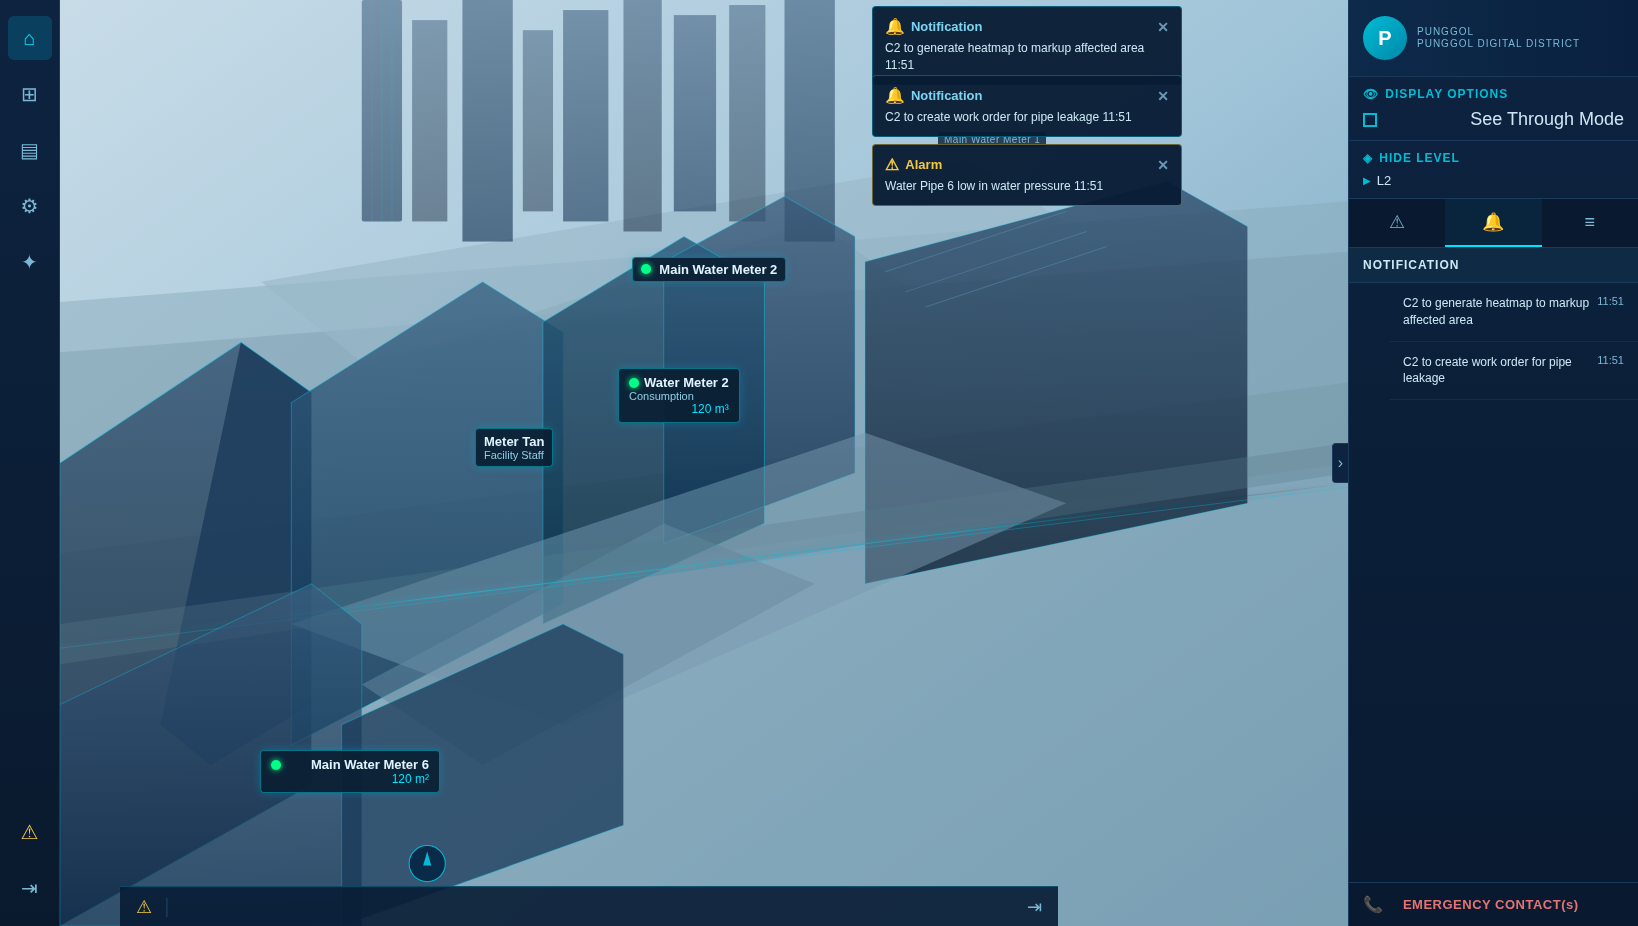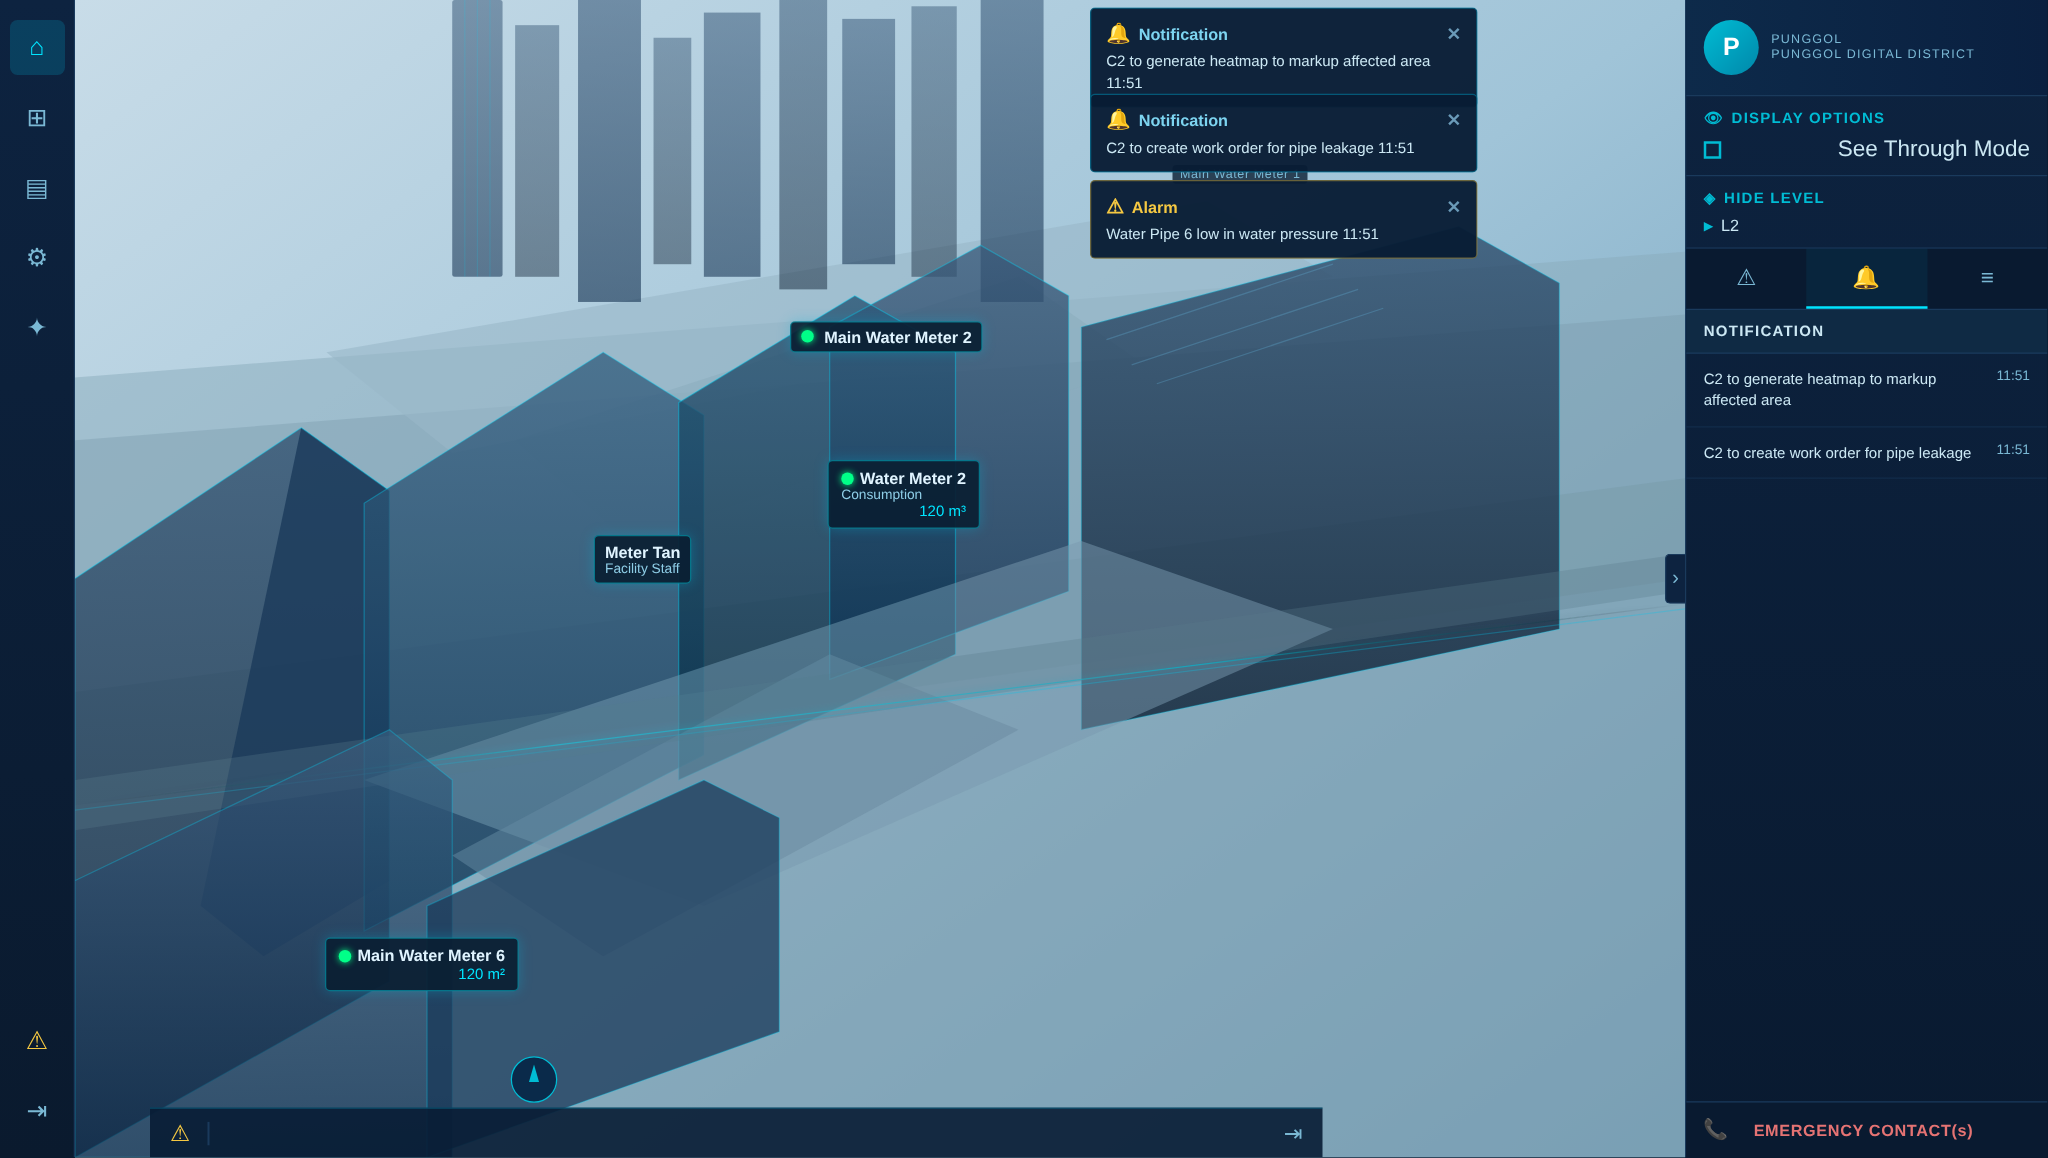--- a/index.html
+++ b/index.html
@@ -287,20 +287,21 @@
       font-size: 12px;
       font-weight: bold;
       color: #cce8f4;
       letter-spacing: 1px;
       text-transform: uppercase;
     }
     .notif-list {
       flex: 1;
       overflow-y: auto;
       padding: 0;
+      margin-left: 40px;
     }
     .notif-item {
       padding: 12px 14px;
       border-bottom: 1px solid rgba(26,58,92,0.5);
       cursor: pointer;
     }
     .notif-item-text {
       color: #cce8f4;
       font-size: 12px;
       line-height: 1.4;
@@ -527,36 +528,36 @@
 
     </svg>
 
     <div class="loc-label" style="top: 132px; left: 878px;">Main Water Meter 1</div>
 
     <div class="map-marker" style="top: 218px; left: 572px; padding: 4px 8px; margin-top: 39px;">
       <span class="marker-dot"></span>
       <span class="marker-title">Main Water Meter 2</span>
     </div>
 
-    <div class="map-marker" style="top: 368px; left: 558px; margin-left: 44px;">
+    <div class="map-marker" style="top: 368px; left: 558px;">
       <div style="display:flex; align-items:center;">
         <span class="marker-dot"></span>
         <span class="marker-title">Water Meter 2</span>
       </div>
       <div class="marker-sub">Consumption</div>
       <div class="marker-value">120 m³</div>
     </div>
 
     <div class="map-marker" style="top: 428px; left: 415px; padding: 5px 8px;">
       <div class="marker-title">Meter Tan</div>
       <div class="marker-sub">Facility Staff</div>
     </div>
 
     <div class="map-marker" style="top: 750px; left: 200px;">
-      <div style="display:flex; align-items:center;">
+      <div style="display:flex; align-items:center;gap:25px;">
         <span class="marker-dot"></span>
         <span class="marker-title">Main Water Meter 6</span>
       </div>
       <div class="marker-value">120 m²</div>
     </div>
 
     <div class="notif-popup" style="top: 6px; left: 812px;">
       <div class="notif-header">
         <div class="notif-title">
           <span class="bell-icon">🔔</span>

